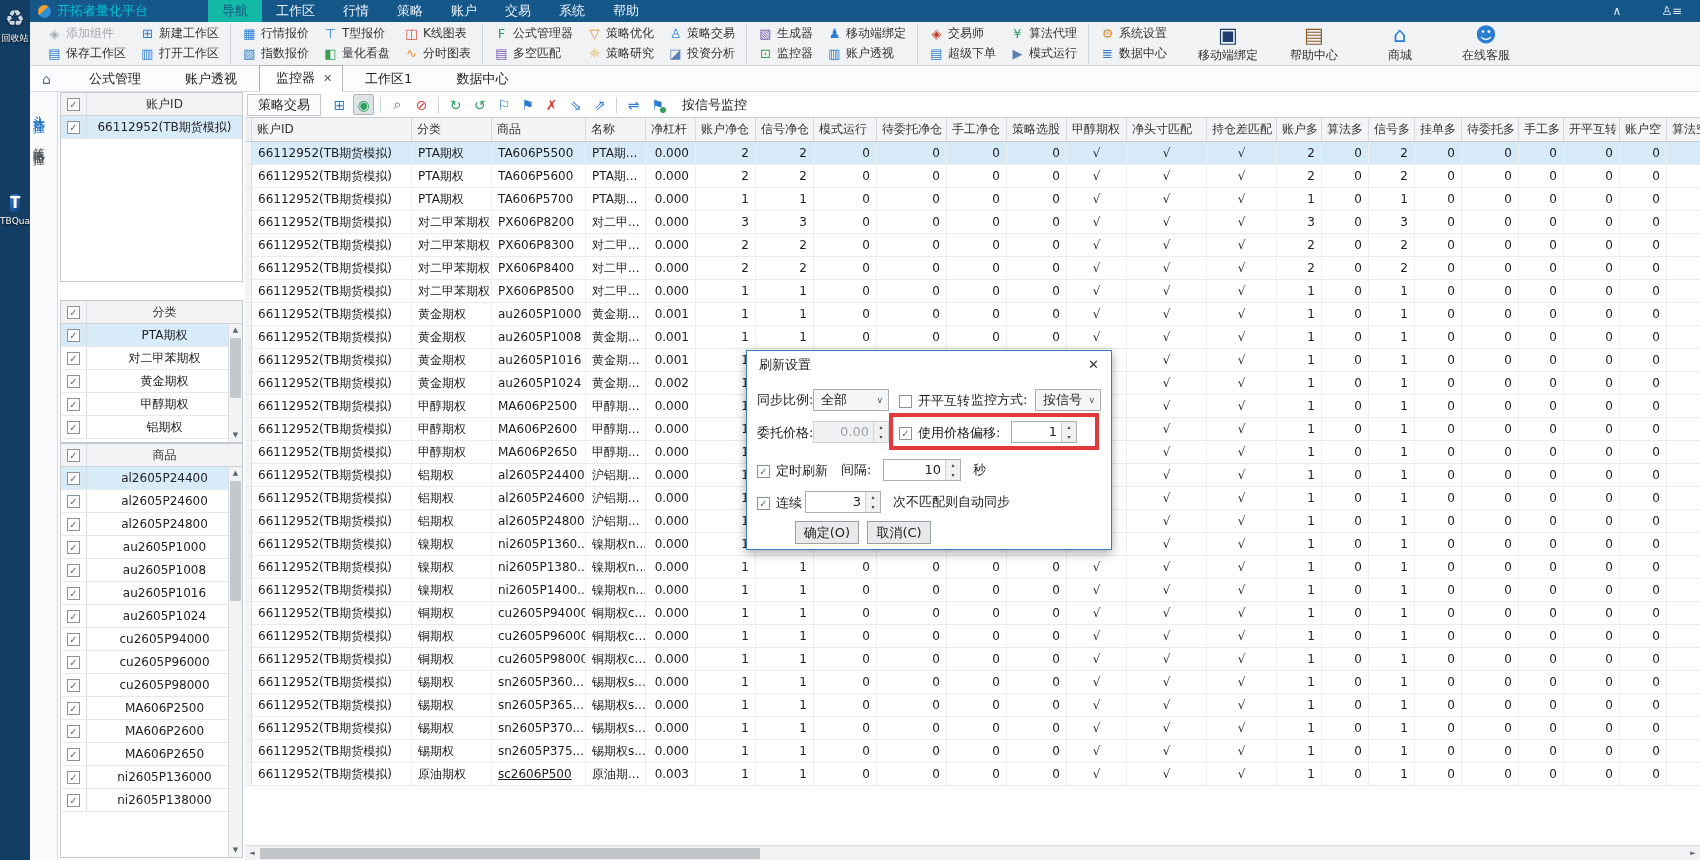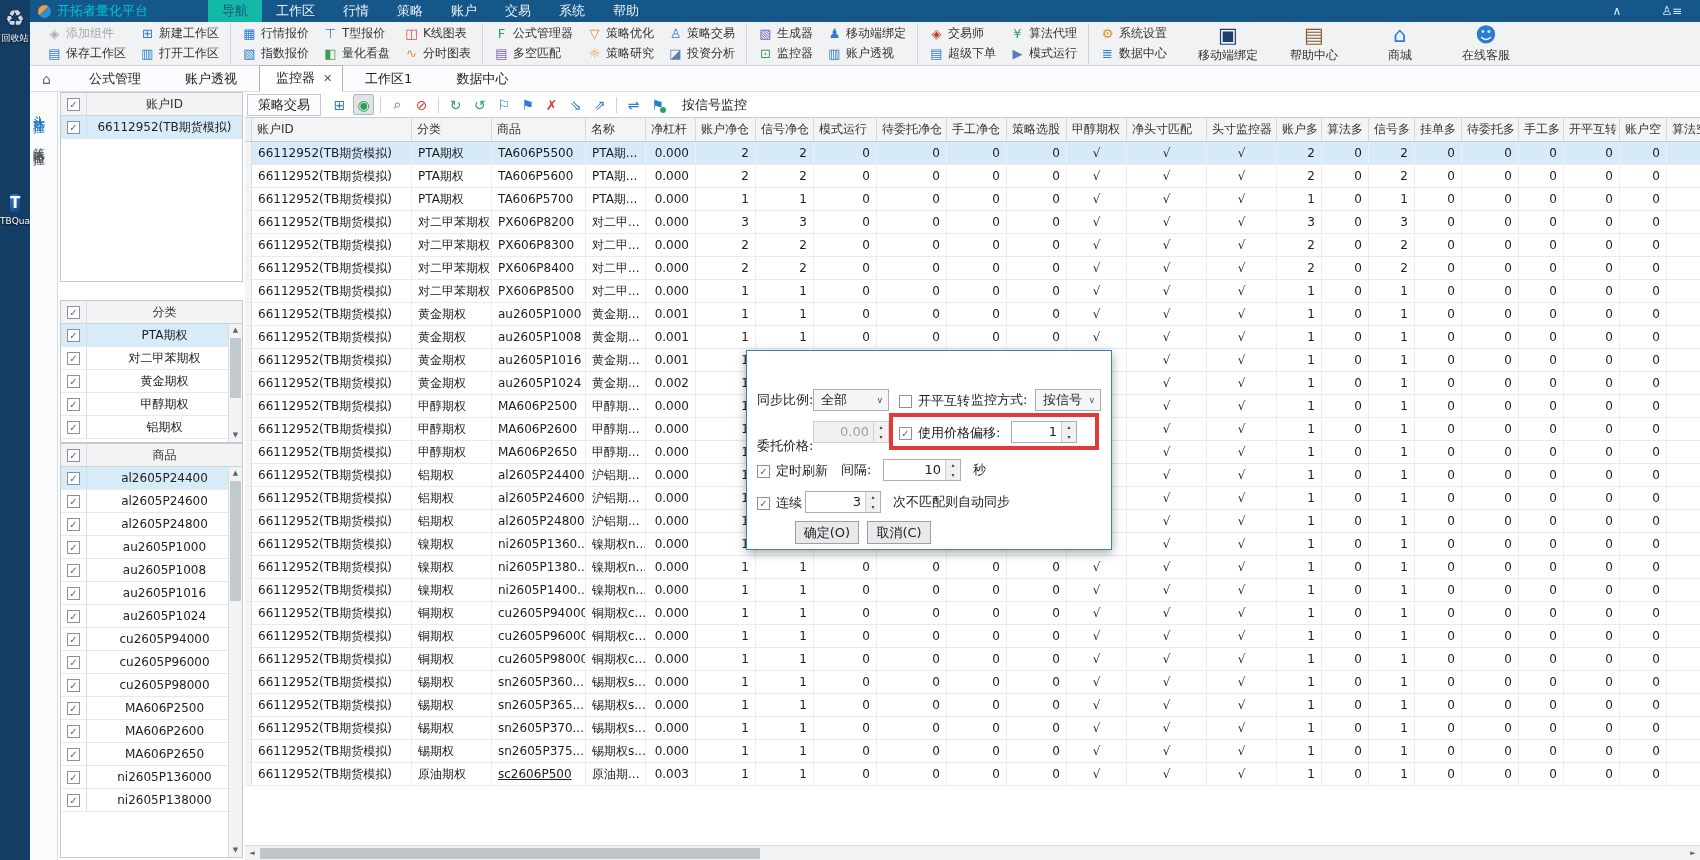--- a/index.html
+++ b/index.html
@@ -516,21 +516,21 @@
           <div class="th a-l" style="width: 60px;">名称</div>
           <div class="th a-l" style="width: 50px;">净杠杆</div>
           <div class="th a-l" style="width: 60px;">账户净仓</div>
           <div class="th a-l" style="width: 58px;">信号净仓</div>
           <div class="th a-l" style="width: 63px;">模式运行</div>
           <div class="th a-l" style="width: 70px;">待委托净仓</div>
           <div class="th a-l" style="width: 60px;">手工净仓</div>
           <div class="th a-l" style="width: 60px;">策略选股</div>
           <div class="th a-l" style="width: 60px;">甲醇期权</div>
           <div class="th a-l" style="width: 80px;">净头寸匹配</div>
-          <div class="th a-l" style="width: 70px;">头寸监控器</div>
+          <div class="th a-l" style="width: 70px;">持仓差匹配</div>
           <div class="th a-l" style="width: 45px;">账户多</div>
           <div class="th a-l" style="width: 47px;">算法多</div>
           <div class="th a-l" style="width: 46px;">信号多</div>
           <div class="th a-l" style="width: 47px;">挂单多</div>
           <div class="th a-l" style="width: 57px;">待委托多</div>
           <div class="th a-l" style="width: 45px;">手工多</div>
           <div class="th a-l" style="width: 56px;">开平互转</div>
           <div class="th a-l" style="width: 47px;">账户空</div>
           <div class="th a-l" style="width: 48px;">算法空</div>
         </div>
@@ -1265,37 +1265,41 @@
           </div>
         </div>
       <div id="hscroll">
         <span class="harr" style="left:0;">◄</span>
         <div class="hthumb" style="left:15px;width:500px;"></div>
         <span class="harr" style="right:0;">►</span>
       </div>
     </div>
 
     <div id="dialog">
+      <div class="dlg-title">
+        <span>刷新设置</span>
+        <span class="dlg-x">✕</span>
+      </div>
 
       <span class="dlabel" style="left:10px;top:38px;">同步比例:</span>
       <div class="combo" style="left:66px;top:38px;width:76px;">
         <span>全部</span>
         <span class="chev">∨</span>
       </div>
       <span class="cbrow" style="left:152px;top:41px;">
         <span class="cb" style="color:transparent;">✓</span>
         <span>开平互转</span>
       </span>
       <span class="dlabel" style="left:224px;top:38px;">监控方式:</span>
       <div class="combo" style="left:288px;top:38px;width:66px;">
         <span>按信号</span>
         <span class="chev">∨</span>
       </div>
 
-      <span class="dlabel" style="left:10px;top:84px;">委托价格:</span>
+      <span class="dlabel" style="left:10px;top:71px;">委托价格:</span>
       <div class="spin disabled" style="left:66px;top:70px;width:76px;">
         <span class="val">0.00</span>
         <span class="arrows">
             <i>▴</i>
             <i>▾</i>
           </span>
       </div>
       <span class="cbrow" style="left:152px;top:73px;">
         <span class="cb">✓</span>
         <span>使用价格偏移:</span>

